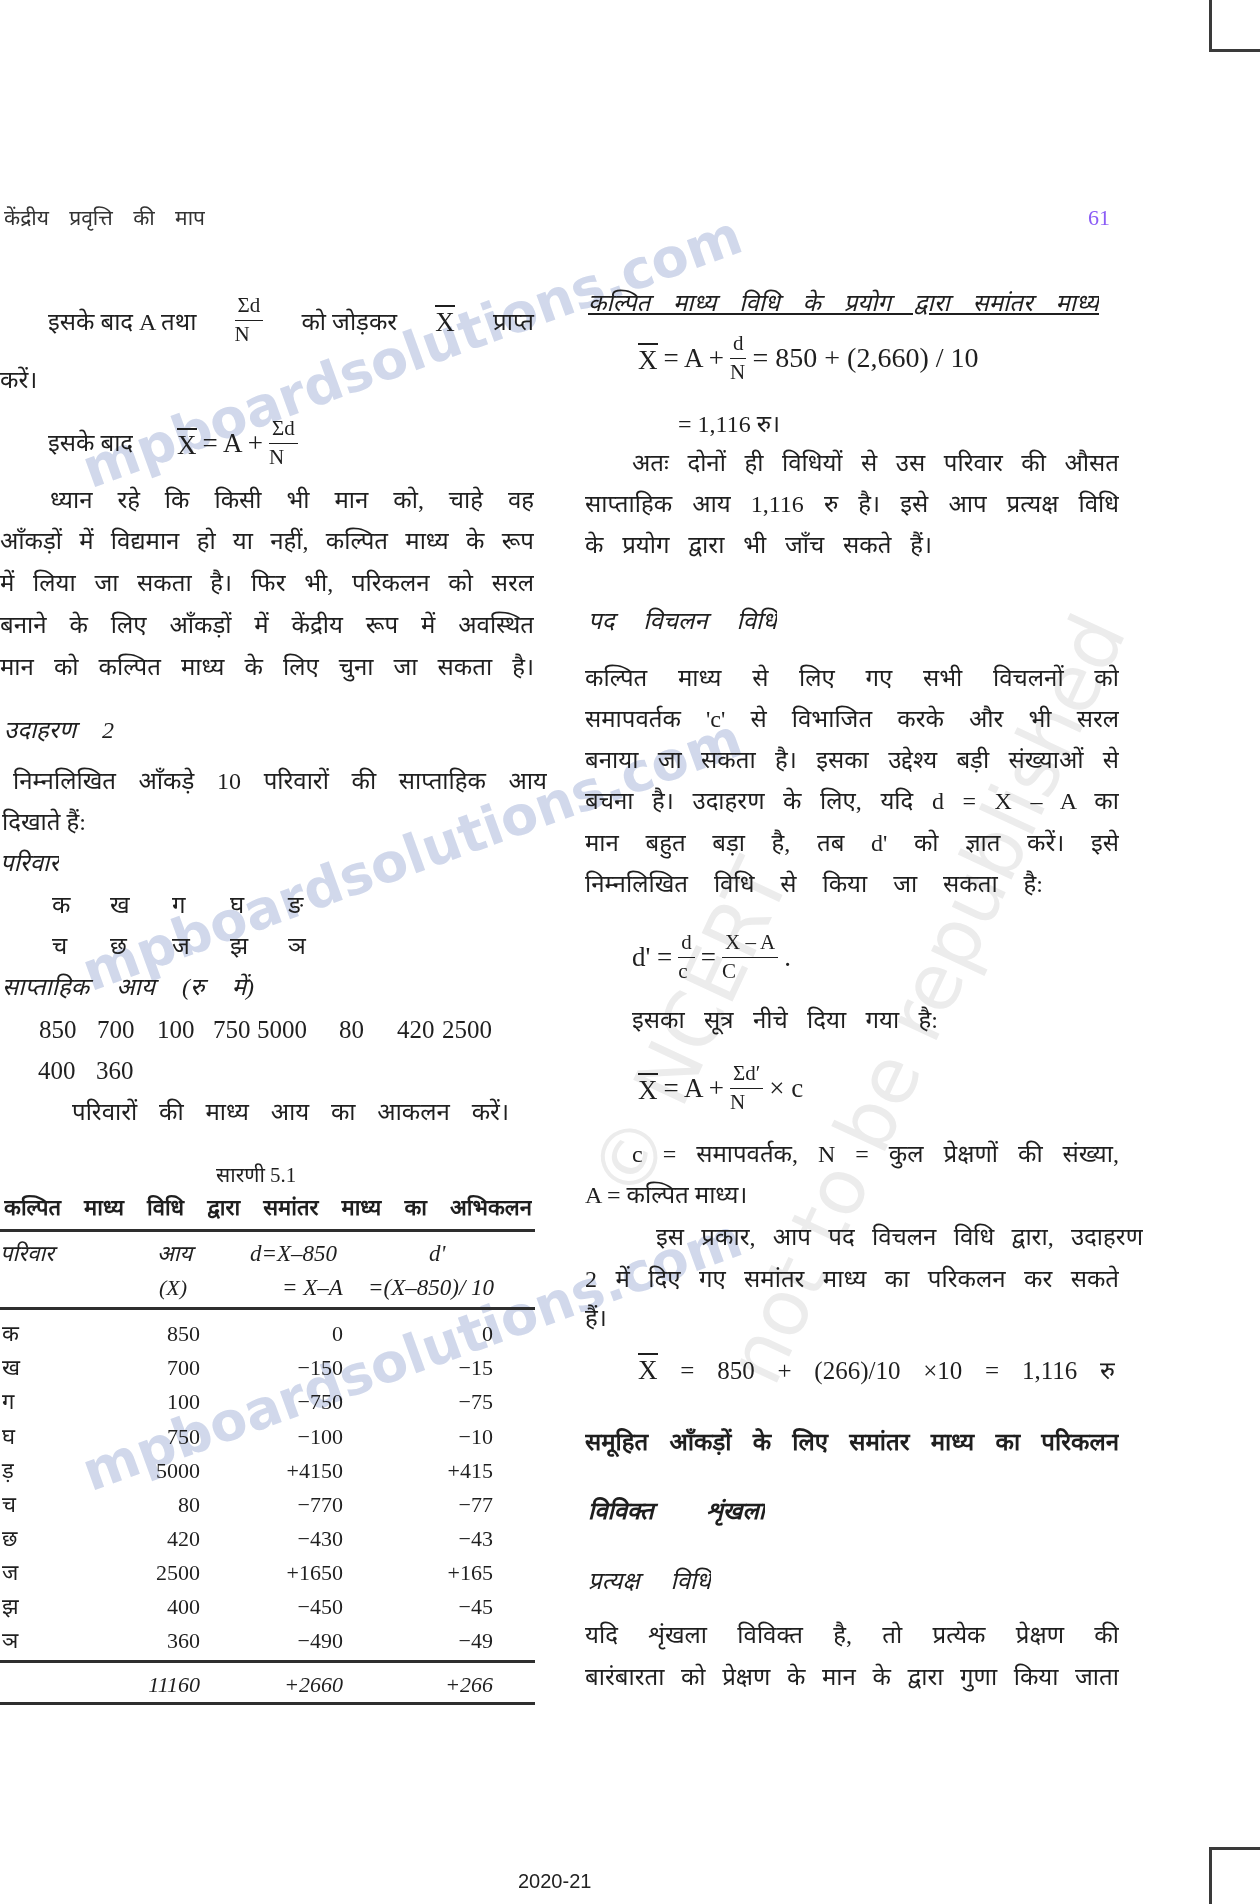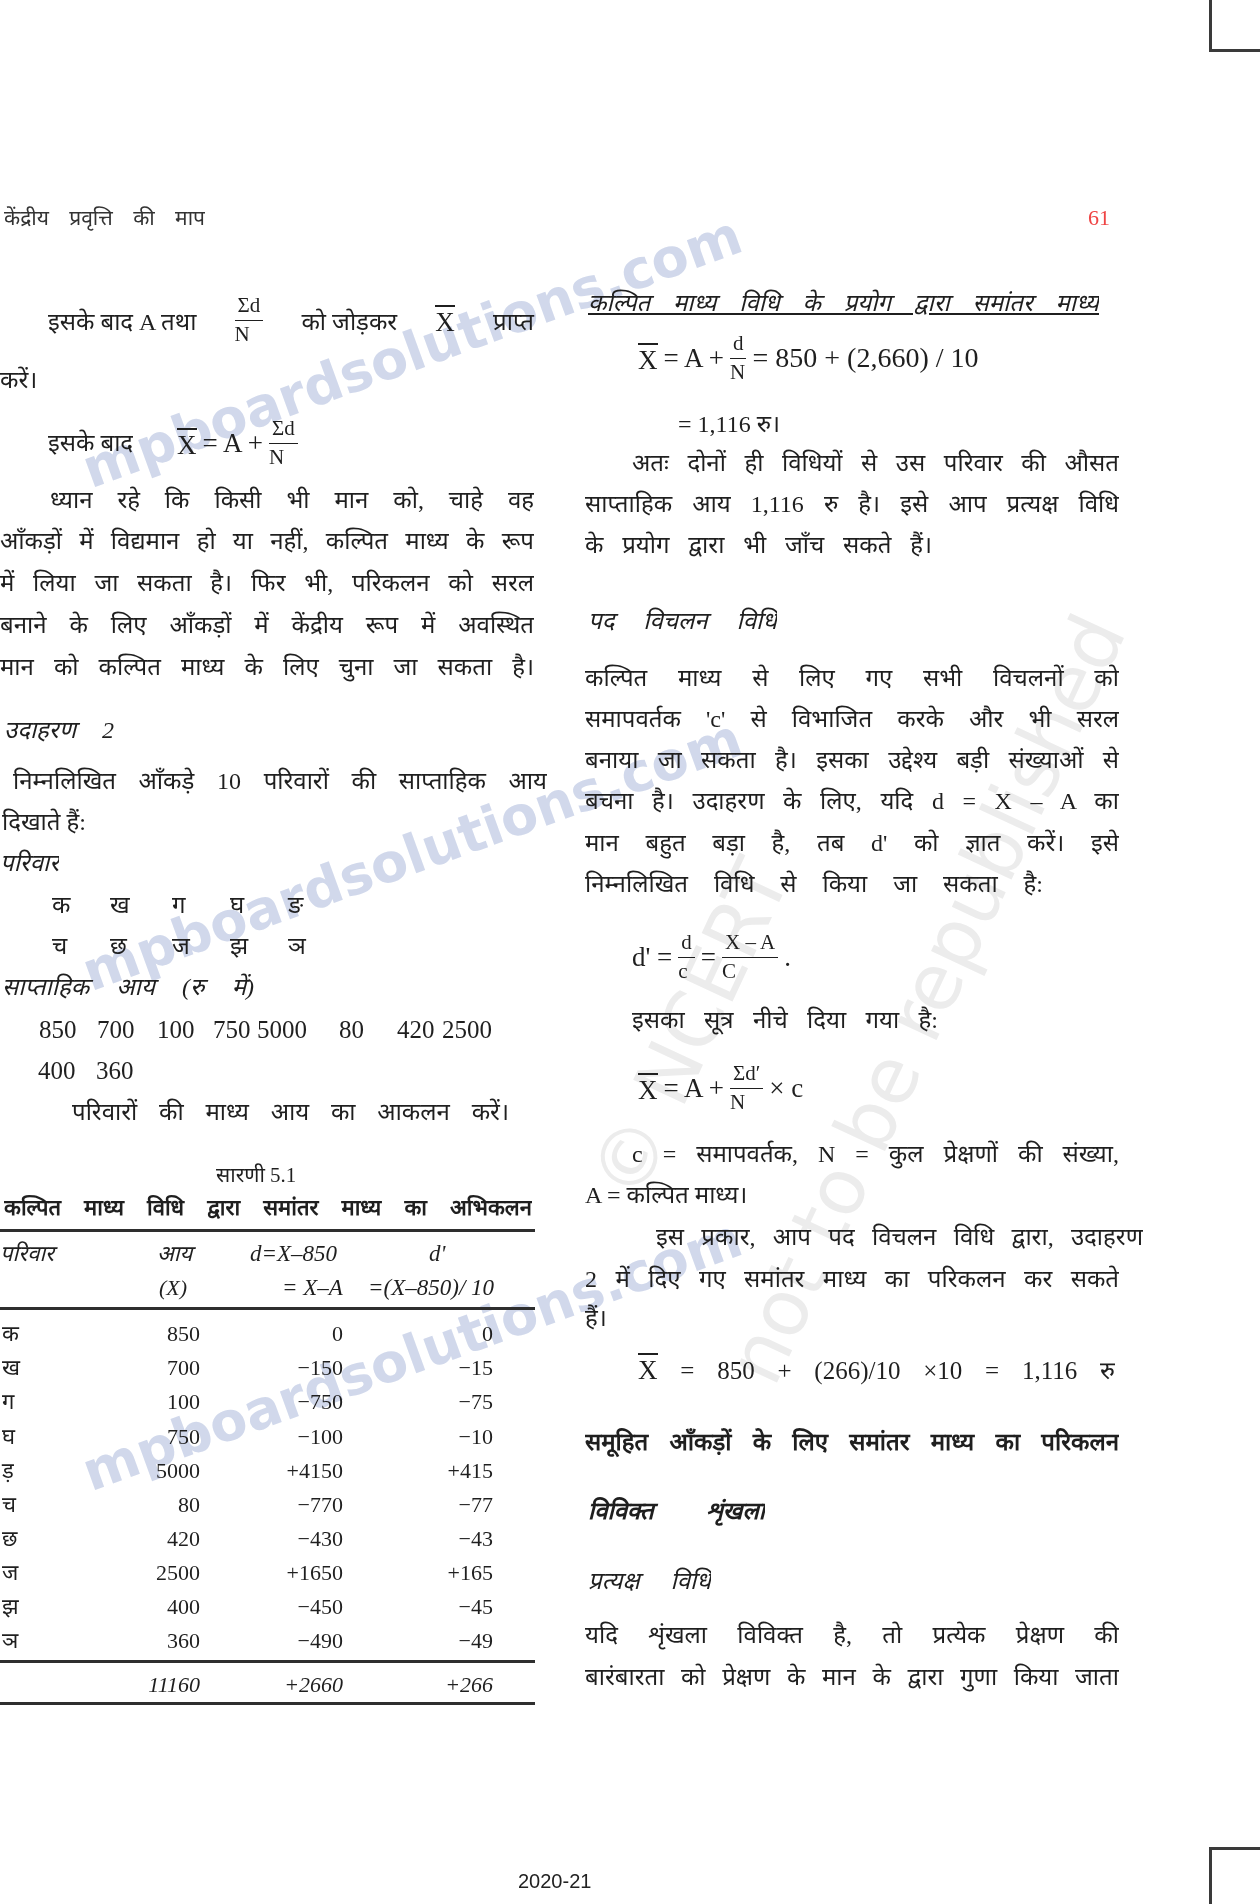--- a/index.html
+++ b/index.html
@@ -34,21 +34,21 @@
 <div class="wm-site" style="left:412px;top:352px;">mpboardsolutions.com</div>
 <div class="wm-site" style="left:412px;top:855px;">mpboardsolutions.com</div>
 <div class="wm-site" style="left:412px;top:1355px;">mpboardsolutions.com</div>
 <div class="wm-ncert" style="left:690px;top:1029px;">© NCERT</div>
 <div class="wm-ncert" style="left:926px;top:999px;">not to be republished</div>
 
 <div class="corner" style="left:1209px;top:0;width:51px;height:52px;border-left-width:3px;border-bottom-width:3px;"></div>
 <div class="corner" style="left:1209px;top:1847px;width:51px;height:57px;border-left-width:3px;border-top-width:3px;"></div>
 
 <div class="t j" style="left:4px;top:200px;width:201px;height:36px;line-height:36px;font-size:21px;color:#333;">केंद्रीय प्रवृत्ति की माप</div>
-<div class="t" style="left:1088px;top:200px;height:36px;line-height:36px;font-size:22px;color:#ef4444;">61</div>
+<div class="t" style="left:1088px;top:200px;height:36px;line-height:36px;font-size:22px;color:#8b5cf6;">61</div>
 
 <div class="fx" style="left:48px;top:278px;width:486px;justify-content:space-between;font-size:24px;">
   <span>इसके बाद A तथा</span>
   <span class="frac">
     <span class="num">Σd</span>
     <span class="den">N</span>
   </span>
   <span>को जोड़कर</span>
   <span class="xbar">X</span>
   <span style="margin-right:0">प्राप्त</span>

